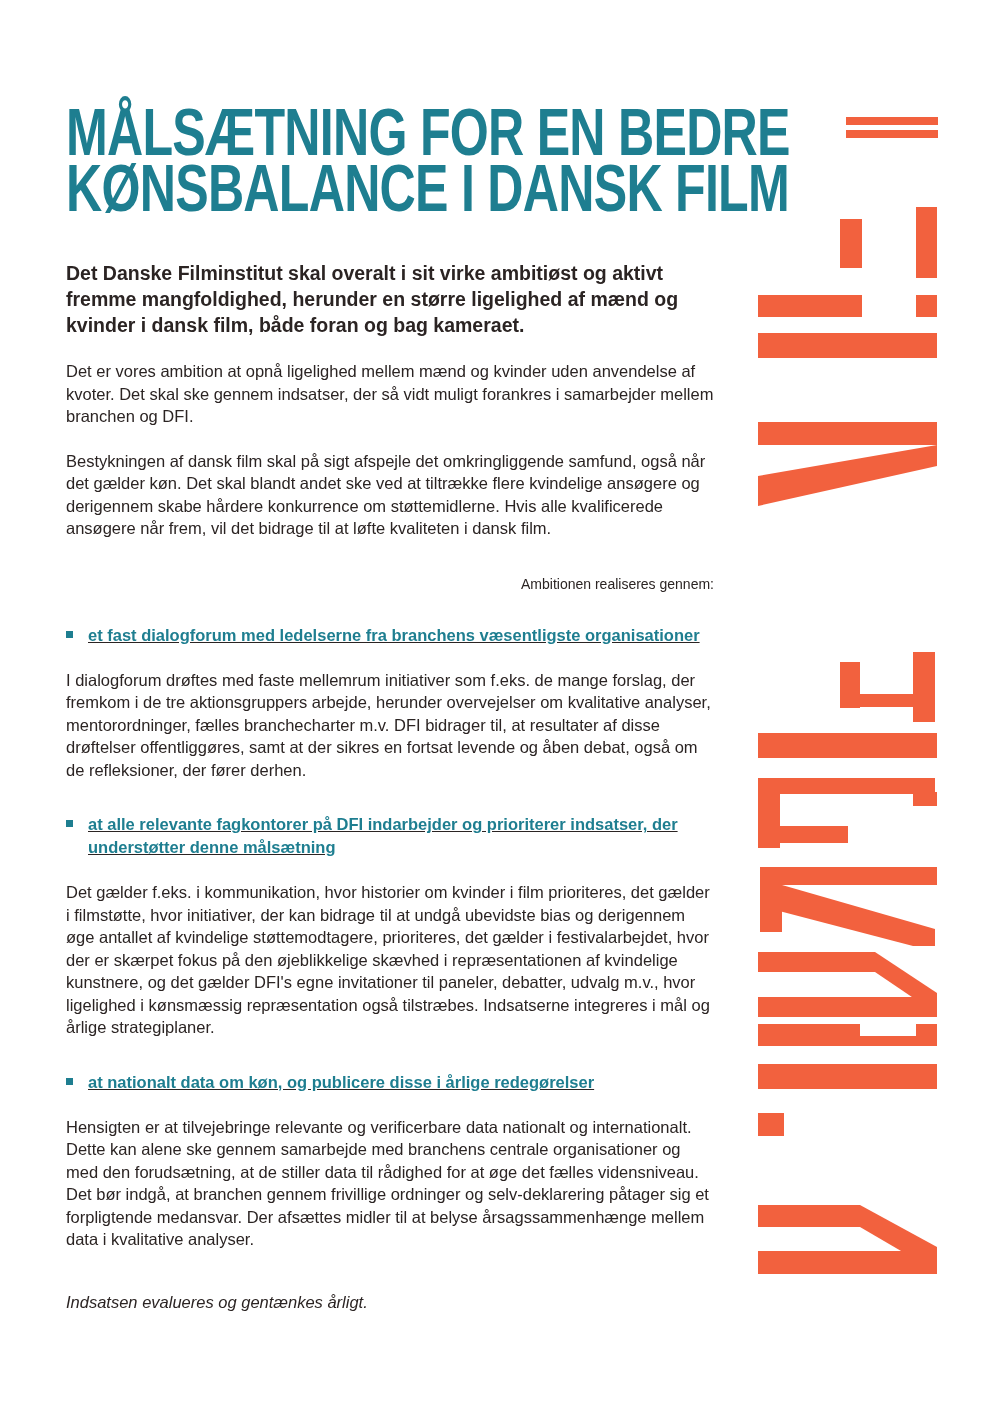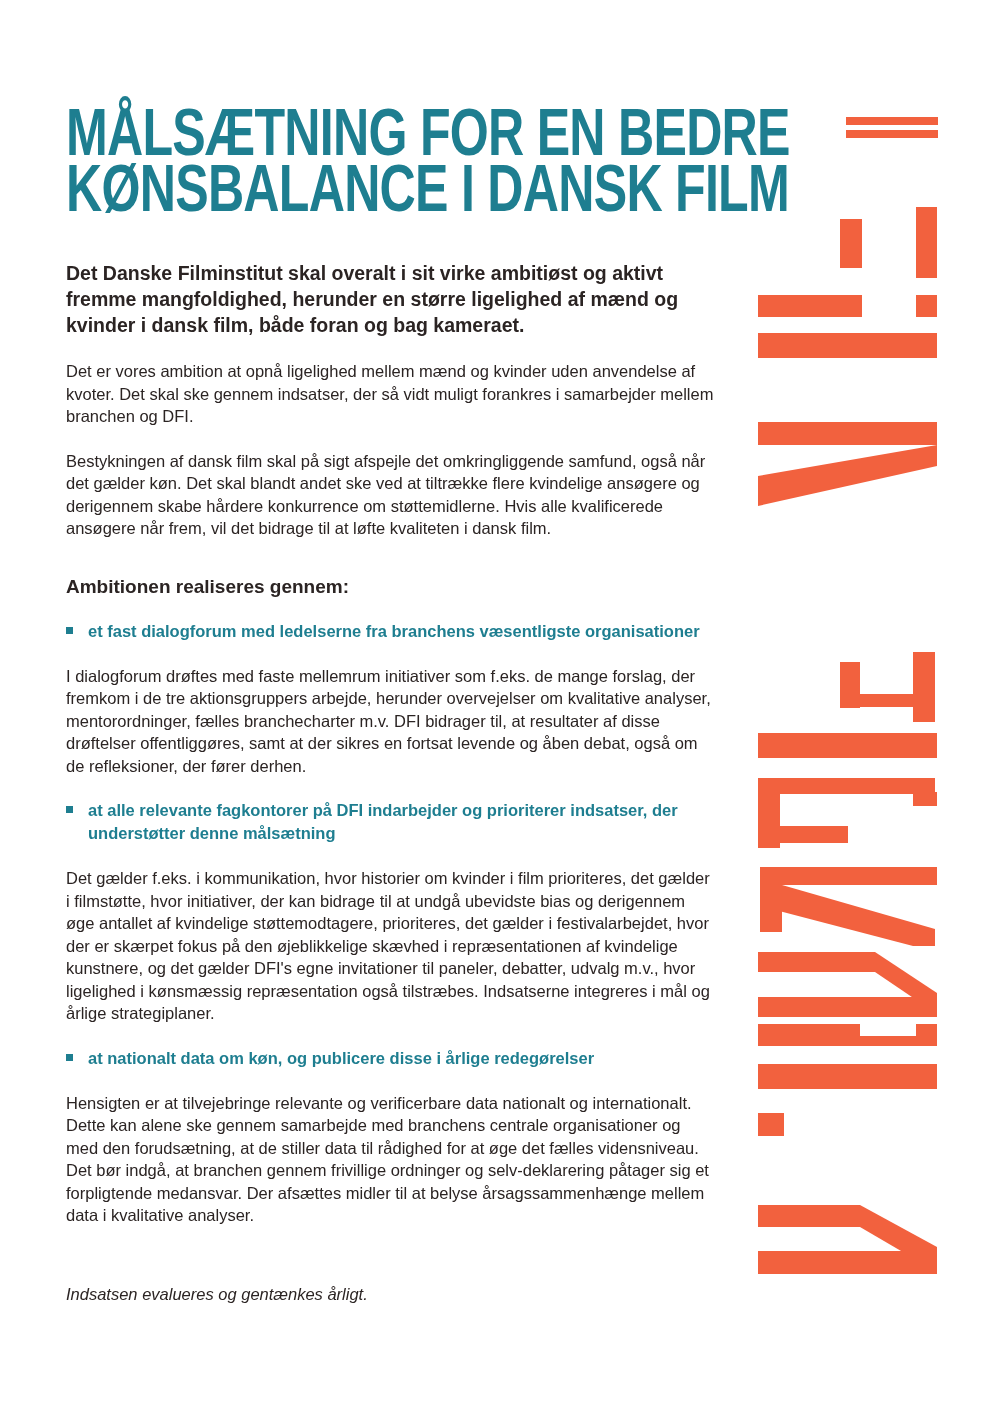--- a/index.html
+++ b/index.html
@@ -45,43 +45,45 @@
     width:630px;
   }
   .para{
     margin-top:22px;
     font-size:16.5px;
     line-height:22.5px;
     width:648px;
   }
   .section-heading{
     margin-top:36px;
-    font-size:19px;
-    font-weight:bold;
+    font-size:14px;
+    font-weight:normal;
+    text-align:right;
   }
   .bullet{
-    margin-top:22px;
+    margin-top:32px;
     display:flex;
     width:640px;
+    text-decoration:underline;
   }
   .bullet .marker{
     flex:0 0 auto;
     width:7px;height:7px;
     background:var(--teal);
     margin-top:7px;
     margin-right:15px;
   }
   .bullet .btext{
     color:var(--teal);
     font-weight:bold;
     font-size:16.5px;
     line-height:23px;
   }
   .footer-note{
-    margin-top:56px;
+    margin-top:40px;
     font-style:italic;
     font-size:16.5px;
     line-height:22.5px;
   }
   #slogan-graphic{
     position:absolute;
     left:0;top:0;
     pointer-events:none;
   }
   #slogan-graphic .blk{fill:var(--orange);}

